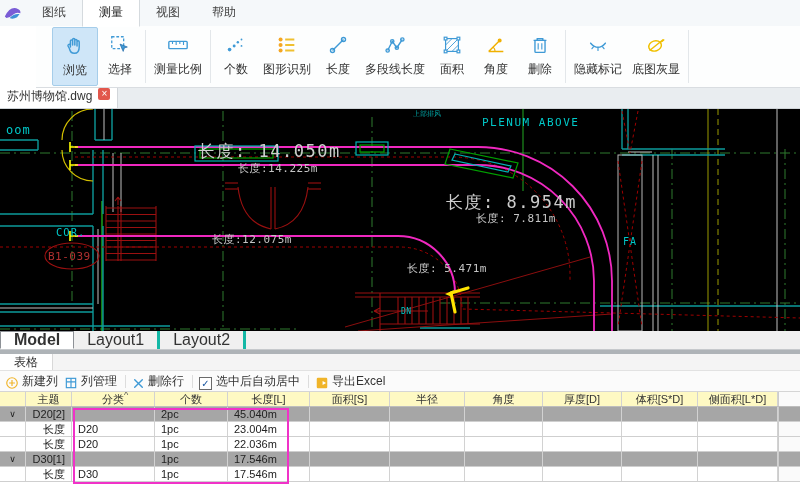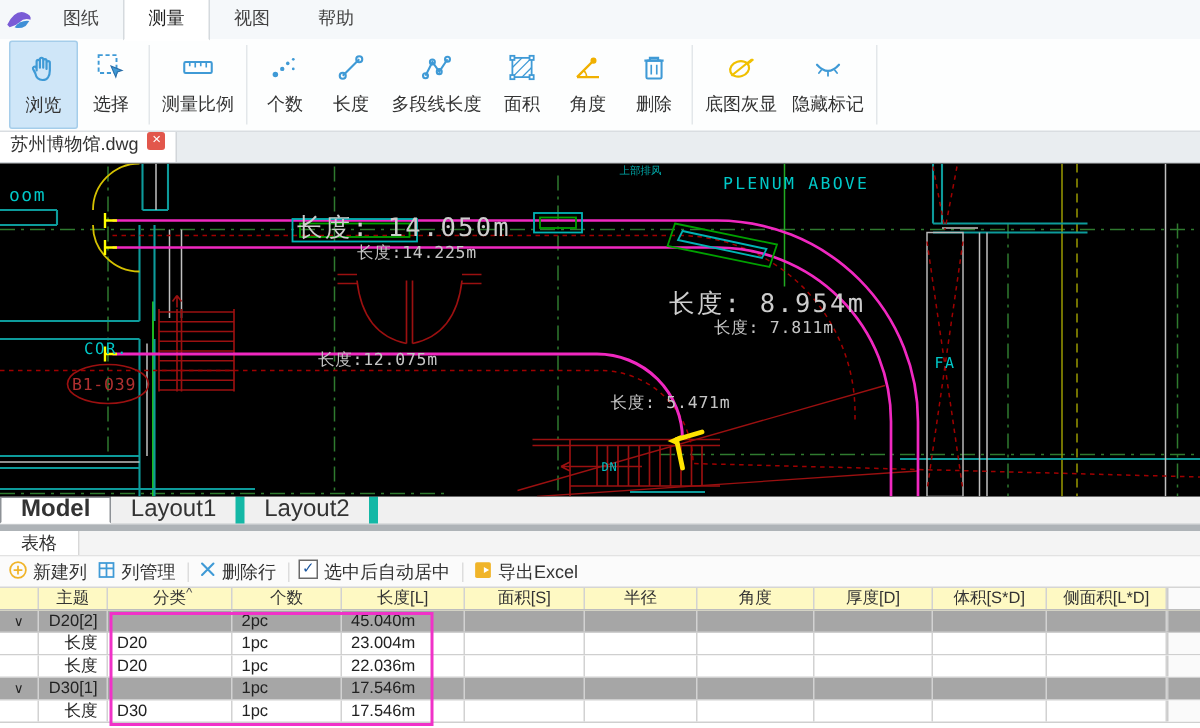--- a/index.html
+++ b/index.html
@@ -6,46 +6,46 @@
   body{width:800px;height:485px;overflow:hidden;font-family:"Liberation Sans",sans-serif;background:#fff;}
   .app{width:800px;height:485px;position:relative;}
 
   
   .menubar{height:26px;background:#f5f8fa;display:flex;align-items:flex-end;border-bottom:0;}
   .applogo{width:26px;height:24px;display:flex;align-items:center;justify-content:center;}
   .menutab{font-size:12px;color:#444;padding:4px 16px 5px 16px;cursor:default;}
   .menutab.active{background:#fff;border:1px solid #d5dade;border-bottom:1px solid #fff;color:#222;margin-bottom:-1px;}
 
   
-  .ribbon{height:61px;background:#fdfefe;border-bottom:1px solid #d9dde1;display:flex;align-items:stretch;padding-left:6px;}
+  .ribbon{height:61px;background:#fdfefe;border-bottom:1px solid #d9dde1;display:flex;align-items:stretch;padding-left:16px;margin-left:36px;}
   .rbtn{display:flex;flex-direction:column;align-items:center;justify-content:flex-start;padding:5px 5px 2px 5px;min-width:34px;margin:1px 0;border-radius:2px;}
   .rbtn.active{background:#cfe6f8;border:1px solid #a5cdea;}
   .rbtn .ric{height:26px;display:flex;align-items:center;justify-content:center;}
   .rbtn .rlb{font-size:12px;color:#333;margin-top:3px;white-space:nowrap;}
   .rsep{width:1px;background:#e3e7ea;margin:4px 3px;}
 
   
   .doctabs{height:20px;background:#e9edf0;border-bottom:1px solid #cfd4d8;display:flex;align-items:stretch;}
   .doctab{background:#fff;border-right:1px solid #d2d6da;display:flex;padding:0 7px;font-size:12px;color:#333;}
   .doctab .close{width:12px;height:12px;background:#e2574c;color:#fff;font-size:10px;line-height:12px;text-align:center;border-radius:2px;margin-left:6px;}
 
   
   .viewport{height:222px;background:#000;position:relative;overflow:hidden;}
 
   
   .layouttabs{height:18px;background:#f0f0f0;display:flex;align-items:stretch;font-size:16px;border-bottom:1px solid #c6c9cc;}
-  .ltab{padding:0 13px;display:flex;align-items:center;color:#333;border-right:6px solid #14b8a6;}
+  .ltab{padding:0 13px;display:flex;align-items:center;color:#333;border-right:3px solid #14b8a6;}
   .ltab.active{background:#fff;border:1px solid #8d9196;border-bottom:1px solid #fff;font-weight:bold;}
   .panelsep{height:4px;background:#aeb3b7;}
   .paneltitle{height:16px;background:#f4f4f4;border-bottom:1px solid #e2e2e2;display:flex;}
   .ptab{font-size:12px;color:#333;padding:0 14px;background:#fff;border-right:1px solid #d8d8d8;display:flex;align-items:center;}
 
   
   .tbar{height:20px;background:#fbfbfb;border-bottom:1px solid #d5d5d5;display:flex;align-items:center;padding-left:5px;font-size:12px;color:#333;}
-  .titem{display:flex;align-items:flex-start;margin-right:6px;white-space:nowrap;}
+  .titem{display:flex;align-items:flex-end;margin-right:6px;white-space:nowrap;}
   .titem .tic{display:flex;align-items:center;margin-right:3px;}
   .tsep{width:1px;height:13px;background:#ddd;margin:0 6px 0 2px;}
   .cbx{width:11px;height:11px;border:1px solid #6a6a6a;background:#fff;font-size:10px;line-height:11px;text-align:center;color:#1a56a0;margin-right:4px;}
 
   
   .grid{position:relative;height:96px;overflow:hidden;font-size:11px;color:#222;background:#fff;}
   .grow{display:flex;height:15px;line-height:15px;border-bottom:1px solid #cfcfcf;background:#fff;box-sizing:border-box;}
   .grow.header{background:#fef9c3;border-bottom:1px solid #bdbdbd;color:#333;position:relative;}
   .grow.group{background:#a6a6a6;}
   .gcell{box-sizing:border-box;border-right:1px solid #d2d2d2;padding:0 6px;white-space:nowrap;overflow:hidden;}
@@ -113,20 +113,35 @@
             <circle cx="10" cy="13" r="1.6"></circle>
             <circle cx="14" cy="9" r="1.3"></circle>
             <circle cx="18" cy="6" r="1"></circle>
             <circle cx="18" cy="13" r="1"></circle>
           </svg>
         </span>
         <span class="rlb">个数</span>
       </div>
       <div class="rbtn">
         <span class="ric">
+          <svg width="22" height="22" viewBox="0 0 24 24">
+            <g fill="#f5a623">
+              <circle cx="5" cy="6" r="2.2"></circle>
+              <circle cx="5" cy="12" r="2.2"></circle>
+              <circle cx="5" cy="18" r="2.2"></circle>
+            </g>
+            <g stroke="#f0c030" stroke-width="2">
+              <path d="M10 6h10M10 12h10M10 18h10"></path>
+            </g>
+          </svg>
+        </span>
+        <span class="rlb">图形识别</span>
+      </div>
+      <div class="rbtn">
+        <span class="ric">
           <svg width="22" height="22" viewBox="0 0 24 24" fill="none" stroke="#3f9ad6" stroke-width="1.5">
             <path d="M6 18L18 6"></path>
             <circle cx="6" cy="18" r="2.2"></circle>
             <circle cx="18" cy="6" r="2.2"></circle>
           </svg>
         </span>
         <span class="rlb">长度</span>
       </div>
       <div class="rbtn">
         <span class="ric">
@@ -169,36 +184,36 @@
             <path d="M5 7h14M9 7V5h6v2"></path>
             <rect x="6.5" y="7" width="11" height="13" rx="1"></rect>
             <path d="M10 10v7M14 10v7" stroke-width="1.2"></path>
           </svg>
         </span>
         <span class="rlb">删除</span>
       </div>
       <div class="rsep"></div>
       <div class="rbtn">
         <span class="ric">
+          <svg width="24" height="22" viewBox="0 0 24 24" fill="none" stroke="#3f9ad6" stroke-width="1.6" stroke-linecap="round">
+            <path d="M4 10q8 9 16 0"></path>
+            <path d="M7 14l-1.6 2M12 15.5v2.5M17 14l1.6 2" stroke-width="1.3"></path>
+          </svg>
+        </span>
+        <span class="rlb">隐藏标记</span>
+      </div>
+      <div class="rbtn">
+        <span class="ric">
           <svg width="24" height="22" viewBox="0 0 24 24" fill="none" stroke="#f0c000" stroke-width="1.6">
             <ellipse cx="11" cy="13" rx="7" ry="5.5" transform="rotate(-18 11 13)"></ellipse>
             <path d="M5 18L20 6"></path>
             <path d="M17 9c2-1 3-2 4-3" stroke-width="1.3"></path>
           </svg>
         </span>
         <span class="rlb">底图灰显</span>
-      </div>
-      <div class="rbtn">
-        <span class="ric">
-          <svg width="24" height="22" viewBox="0 0 24 24" fill="none" stroke="#3f9ad6" stroke-width="1.6" stroke-linecap="round">
-            <path d="M4 10q8 9 16 0"></path>
-            <path d="M7 14l-1.6 2M12 15.5v2.5M17 14l1.6 2" stroke-width="1.3"></path>
-          </svg>
-        </span>
-        <span class="rlb">隐藏标记</span>
       </div>
       <div class="rsep"></div>
     </div>
 
   <div class="doctabs" id="doctabs">
       <div class="doctab">
         <span>苏州博物馆.dwg</span>
         <span class="close">×</span>
       </div>
     </div>

